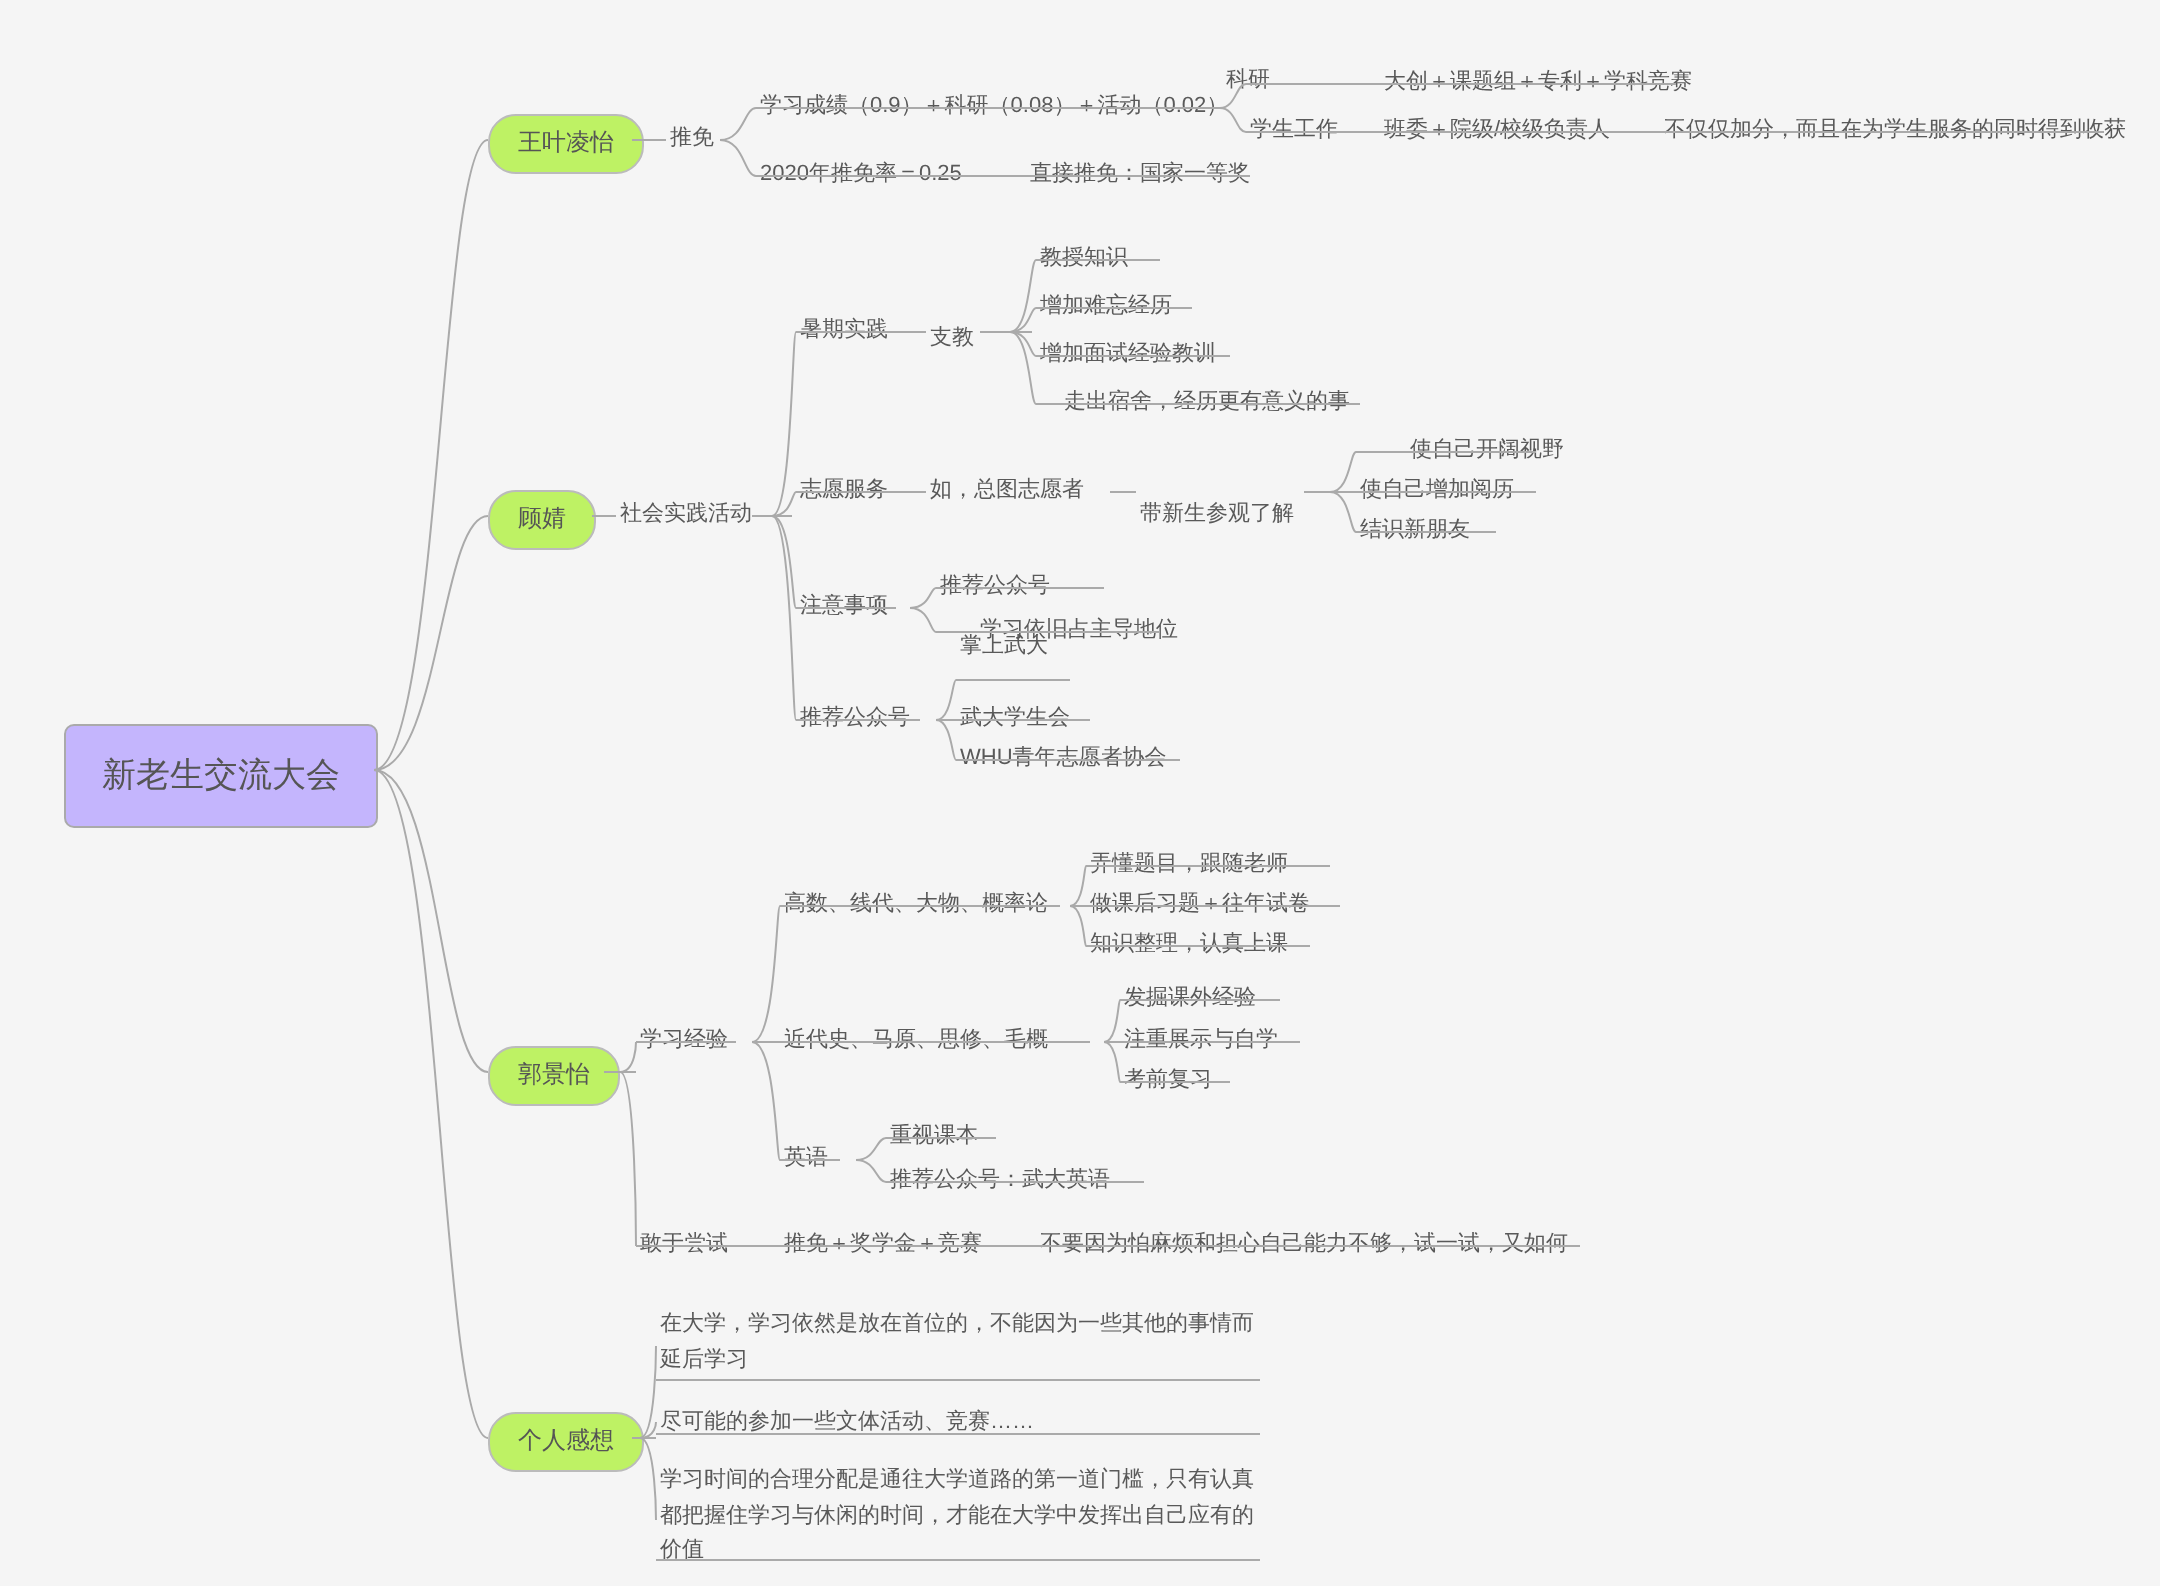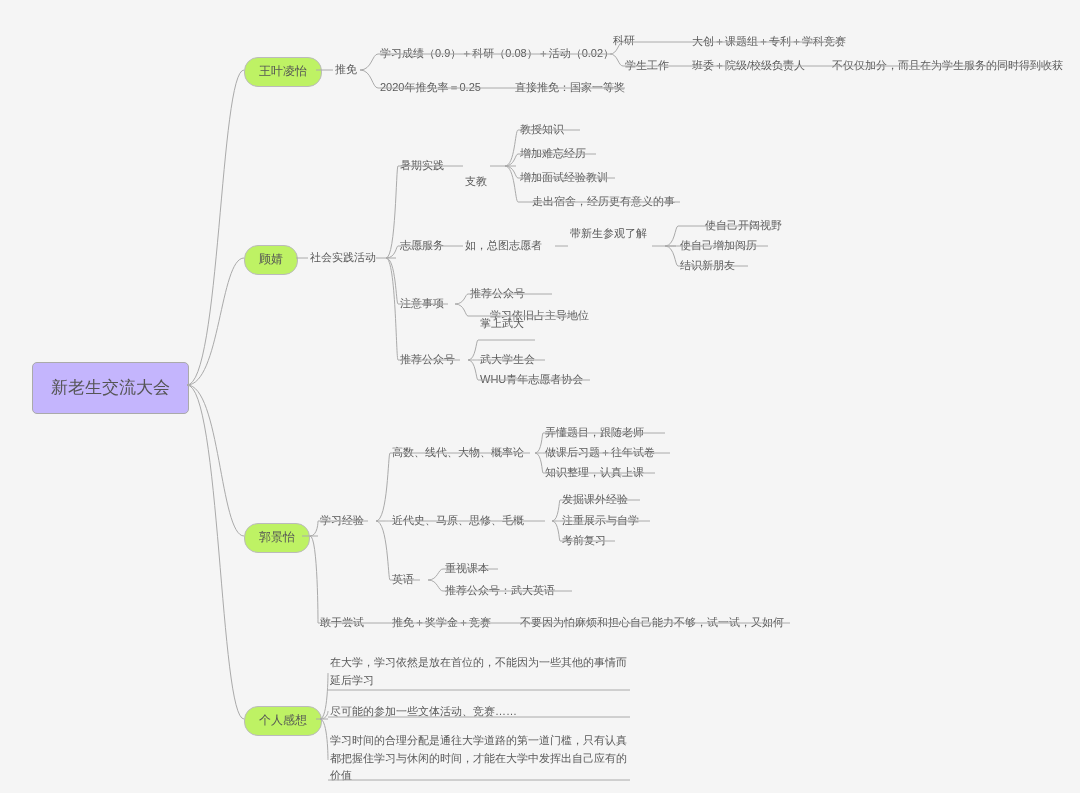--- a/index.html
+++ b/index.html
@@ -63,28 +63,28 @@
 <div class="node lbl" style="left:692px; top:34px;">大创＋课题组＋专利＋学科竞赛</div>
 <div class="node lbl" style="left:625px; top:58px;">学生工作</div>
 <div class="node lbl" style="left:692px; top:58px;">班委＋院级/校级负责人</div>
 <div class="node lbl" style="left:832px; top:58px;">不仅仅加分，而且在为学生服务的同时得到收获</div>
 <div class="node lbl" style="left:380px; top:80px;">2020年推免率＝0.25</div>
 <div class="node lbl" style="left:515px; top:80px;">直接推免：国家一等奖</div>
 
 <div class="node lvl2" style="left:244px; top:245px;">顾婧</div>
 <div class="node lbl" style="left:310px; top:250px;">社会实践活动</div>
 <div class="node lbl" style="left:400px; top:158px;">暑期实践</div>
-<div class="node lbl" style="left:465px; top:174px;text-align:center;">支教</div>
+<div class="node lbl" style="left:465px; top:162px;text-align:center;">支教</div>
 <div class="node lbl" style="left:520px; top:122px;">教授知识</div>
 <div class="node lbl" style="left:520px; top:146px;">增加难忘经历</div>
 <div class="node lbl" style="left:520px; top:170px;">增加面试经验教训</div>
 <div class="node lbl" style="left:520px; top:194px;margin-left:12px;">走出宿舍，经历更有意义的事</div>
 <div class="node lbl" style="left:400px; top:238px;">志愿服务</div>
 <div class="node lbl" style="left:465px; top:238px;">如，总图志愿者</div>
-<div class="node lbl" style="left:570px; top:226px;">带新生参观了解</div>
+<div class="node lbl" style="left:570px; top:250px;">带新生参观了解</div>
 <div class="node lbl" style="left:680px; top:218px;margin-left:25px;">使自己开阔视野</div>
 <div class="node lbl" style="left:680px; top:238px;">使自己增加阅历</div>
 <div class="node lbl" style="left:680px; top:258px;">结识新朋友</div>
 <div class="node lbl" style="left:400px; top:296px;">注意事项</div>
 <div class="node lbl" style="left:470px; top:286px;">推荐公众号</div>
 <div class="node lbl" style="left:470px; top:308px;margin-left:20px;">学习依旧占主导地位</div>
 <div class="node lbl" style="left:400px; top:352px;">推荐公众号</div>
 <div class="node lbl" style="left:480px; top:316px;">掌上武大</div>
 <div class="node lbl" style="left:480px; top:352px;">武大学生会</div>
 <div class="node lbl" style="left:480px; top:372px;">WHU青年志愿者协会</div>

